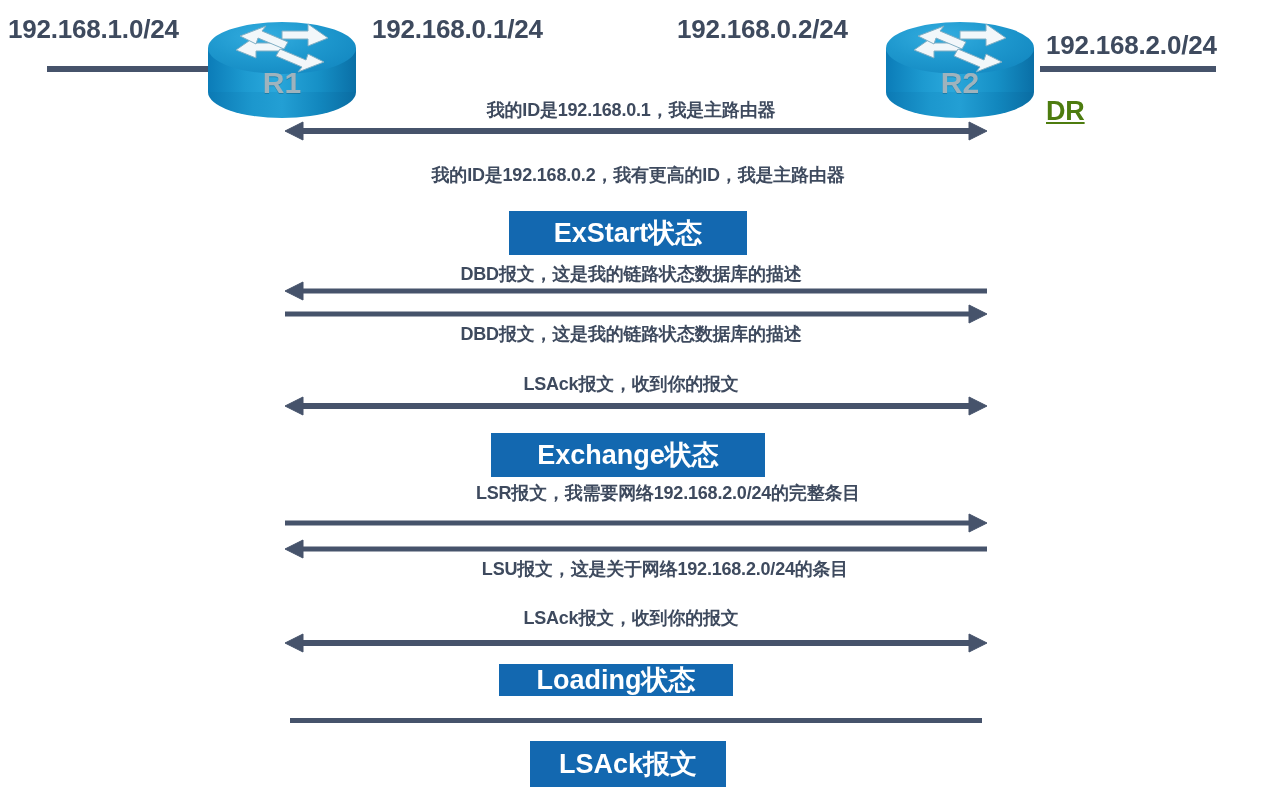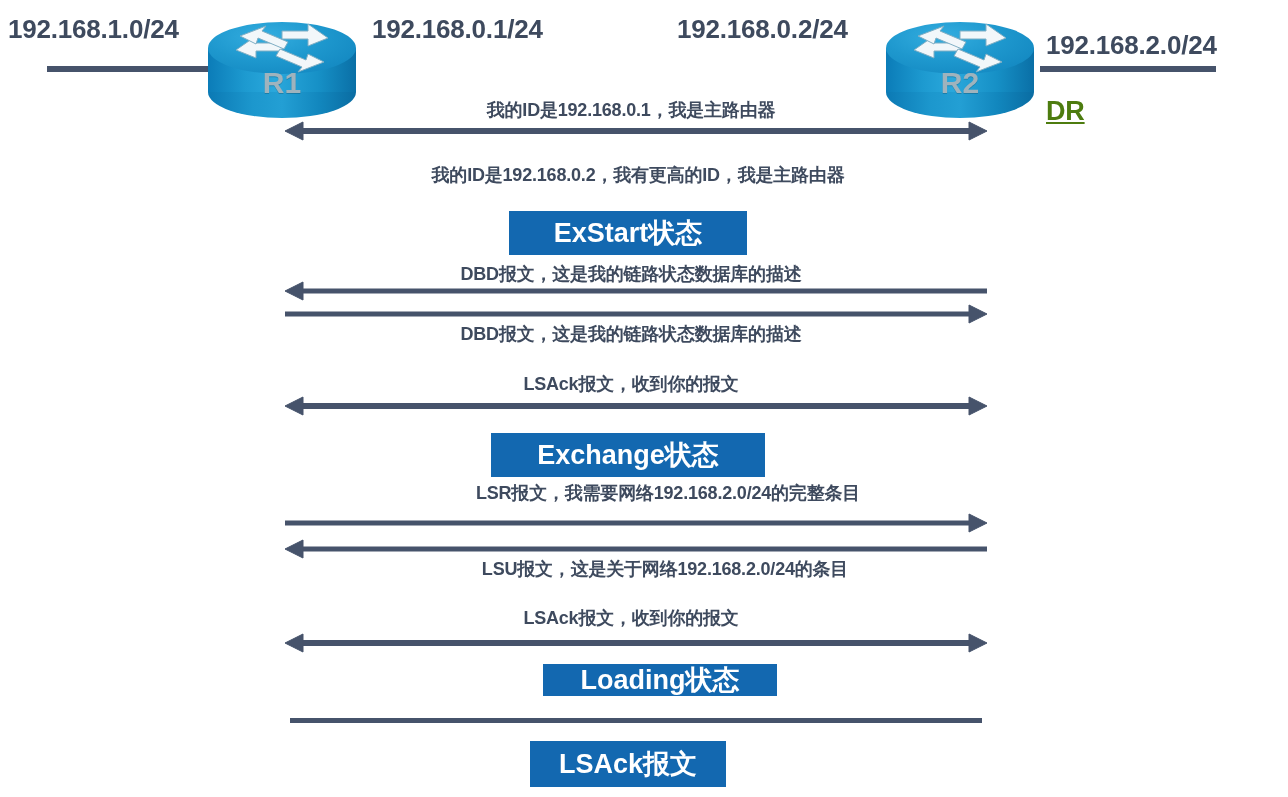--- a/index.html
+++ b/index.html
@@ -217,19 +217,19 @@
   <div class="lbl msg msg-center" style="left:639px; top:557px;margin-left:26px;">LSU报文，这是关于网络192.168.2.0/24的条目</div>
 
   <div class="lbl msg msg-center" style="left:631px; top:606px;">LSAck报文，收到你的报文</div>
 
   <svg class="arrow-svg" style="left:283px; top:630px; width:706px; height:26px;" viewBox="0 0 706 26">
     <line x1="16" y1="13" x2="690" y2="13" stroke-width="6"></line>
     <path d="M2 13 L20 4 L20 22 Z" fill="#46536B" stroke="none"></path>
     <path d="M704 13 L686 4 L686 22 Z" fill="#46536B" stroke="none"></path>
   </svg>
 
-  <div class="badge" style="left:660px; top:664px; width:234px; height:32px;">Loading状态</div>
+  <div class="badge" style="left:616px; top:664px; width:234px; height:32px;">Loading状态</div>
 
   <div class="netline" style="left:290px; top:718px; width:692px; height:5px;"></div>
 
   <div class="badge" style="left:628px; top:741px; width:196px; height:46px;">LSAck报文</div>
 
 </div>
 
 </body></html>

